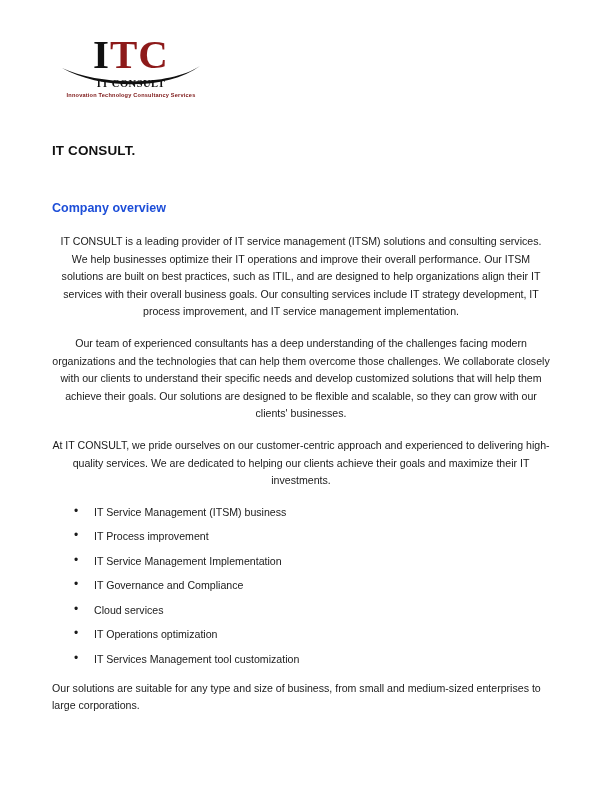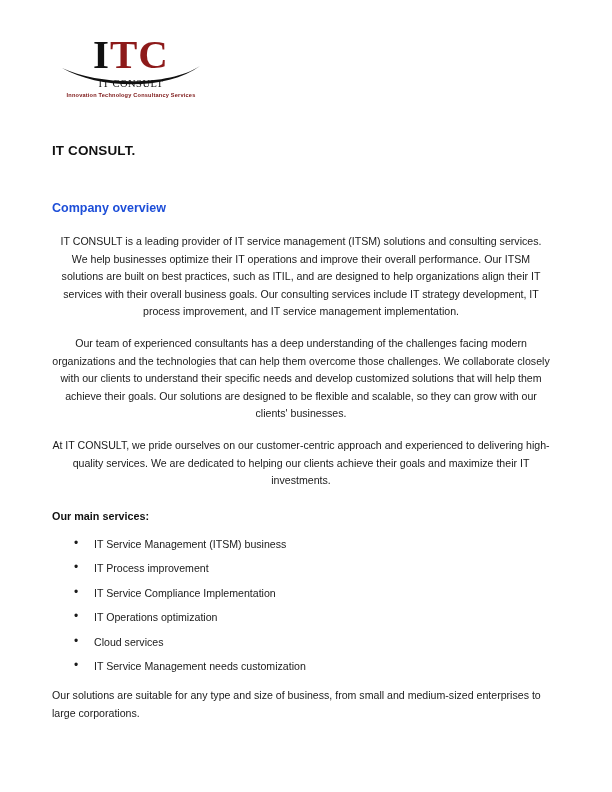--- a/index.html
+++ b/index.html
@@ -49,21 +49,21 @@
     width: 142px;
     height: 26px;
     overflow: hidden;
     z-index: 1;
   }
   .logo-swoosh svg { display: block; }
   .logo-sub {
     text-align: center;
     font-family: "Liberation Serif", serif;
     font-size: 10.5px;
-    font-weight: normal;
+    font-weight: bold;
     letter-spacing: 0.5px;
     color: #111111;
     margin-top: 4px;
     position: relative;
     z-index: 2;
   }
   .logo-tag {
     text-align: center;
     font-family: "Liberation Sans", sans-serif;
     font-size: 5.6px;
@@ -152,26 +152,26 @@
   </div>
 
   <div class="doc-title">IT CONSULT.</div>
 
   <div class="section-heading">Company overview</div>
 
   <p class="body first">IT CONSULT is a leading provider of IT service management (ITSM) solutions and consulting services. We help businesses optimize their IT operations and improve their overall performance. Our ITSM solutions are built on best practices, such as ITIL, and are designed to help organizations align their IT services with their overall business goals. Our consulting services include IT strategy development, IT process improvement, and IT service management implementation.</p>
   <p class="body">Our team of experienced consultants has a deep understanding of the challenges facing modern organizations and the technologies that can help them overcome those challenges. We collaborate closely with our clients to understand their specific needs and develop customized solutions that will help them achieve their goals. Our solutions are designed to be flexible and scalable, so they can grow with our clients' businesses.</p>
   <p class="body">At IT CONSULT, we pride ourselves on our customer-centric approach and experienced to delivering high-quality services. We are dedicated to helping our clients achieve their goals and maximize their IT investments.</p>
 
-  <div class="sub-heading">Our main services:</div>
 
   <ul class="services">
     <li>IT Service Management (ITSM) business</li>
     <li>IT Process improvement</li>
-    <li>IT Service Compliance Implementation</li>
+    <li>IT Service Management Implementation</li>
+    <li>IT Governance and Compliance</li>
+    <li>Cloud services</li>
     <li>IT Operations optimization</li>
-    <li>Cloud services</li>
-    <li>IT Service Management needs customization</li>
+    <li>IT Services Management tool customization</li>
   </ul>
 
   <p class="closing">Our solutions are suitable for any type and size of business, from small and medium-sized enterprises to large corporations.</p>
 
 </div>
 
 </body></html>

